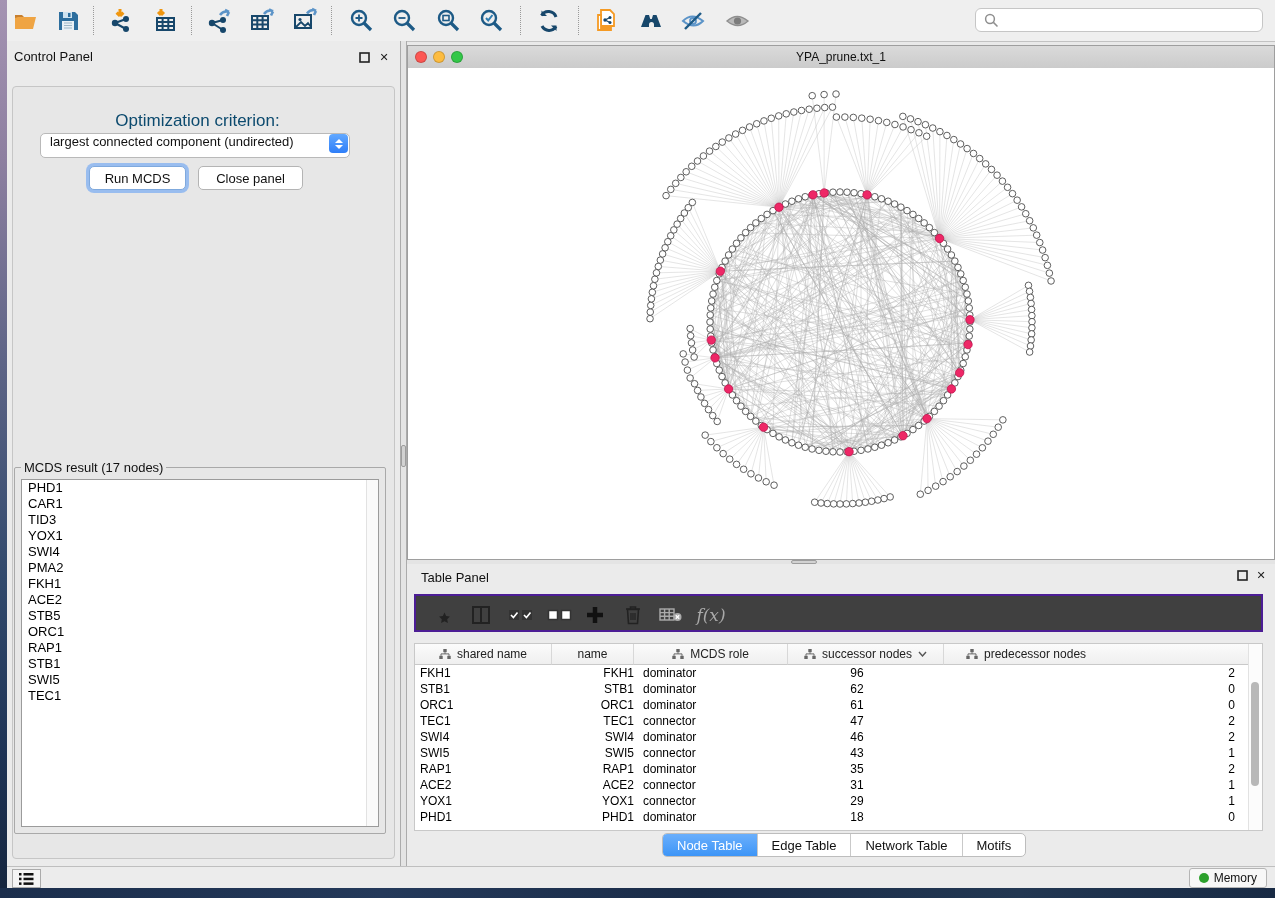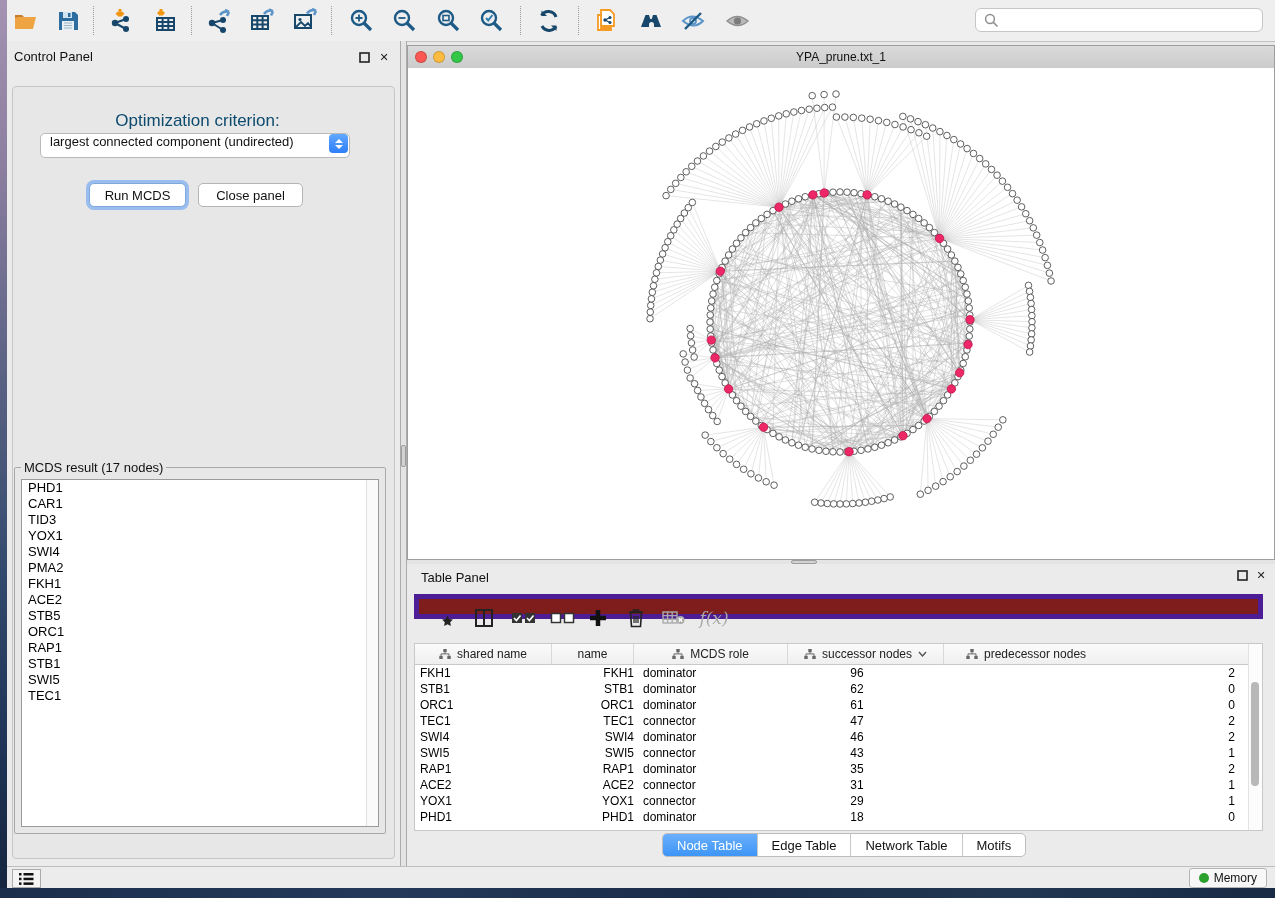--- a/index.html
+++ b/index.html
@@ -34,21 +34,21 @@
   .seg.active{background:linear-gradient(180deg,#6AAFFC,#3D95F7);color:#FFF;border-left-color:#3D95F7;}
   #cp-tabs{position:absolute;left:70px;top:33px;z-index:5;}
   #opt-label{left:0;top:70px;width:381px;text-align:center;font-size:17px;color:#0c4a6e;}
   .mac-select{position:absolute;left:33px;top:92px;width:310px;height:25px;background:#FFF;border:1px solid #B9B9B9;
     border-radius:5px;display:flex;align-items:flex-start;font-size:13px;box-sizing:border-box;}
   .mac-select .val{flex:1;padding-left:9px;color:#111;white-space:nowrap;overflow:hidden;}
   .stepper{width:19px;height:19px;margin-right:1px;border-radius:4px;background:linear-gradient(180deg,#61A8FF,#2E7EF8);
     display:flex;flex-direction:column;align-items:center;justify-content:center;gap:2px;}
   .tri-up{width:0;height:0;border-left:4px solid transparent;border-right:4px solid transparent;border-bottom:4px solid #FFF;}
   .tri-dn{width:0;height:0;border-left:4px solid transparent;border-right:4px solid transparent;border-top:4px solid #FFF;}
-  .mac-btn{position:absolute;top:142px;height:24px;background:#FFF;border:1px solid #B4B4B4;border-radius:5px;
+  .mac-btn{position:absolute;top:125px;height:24px;background:#FFF;border:1px solid #B4B4B4;border-radius:5px;
     font-size:13px;color:#111;font-family:inherit;padding:0 14px;}
   .mac-btn.focus{box-shadow:0 0 0 3px rgba(90,155,245,.55);border-color:#7FA9DD;}
   #run-btn{left:82px;width:97px;}
   #close-btn{left:191px;width:105px;}
   
   #mcds-fieldset{position:absolute;left:7px;top:419px;width:370px;height:372px;border:1px solid #A9A9A9;
     border-radius:2px;margin:0;padding:0;}
   #mcds-fieldset legend{font-size:13px;color:#111;margin-left:6px;padding:0 3px;}
   #mcds-list{position:absolute;left:6px;right:6px;top:4px;bottom:6px;background:#FFF;border:1px solid #9B9B9B;overflow:hidden;}
   #mcds-list .item{font-size:13px;line-height:16px;padding-left:6px;color:#000;}
@@ -60,21 +60,21 @@
   #h-split .grip{position:absolute;left:384px;top:0px;width:26px;height:4px;background:#D2D2D2;border:1px solid #9D9D9D;border-radius:2px;box-sizing:border-box;}
   
   #net-window{left:400px;top:45px;width:868px;height:515px;background:#FFF;border:1px solid #9E9E9E;box-sizing:border-box;}
   #net-titlebar{position:absolute;left:0;top:0;right:0;height:22px;background:linear-gradient(180deg,#DADADA,#CBCBCB);
     border-bottom:1px solid #A8A8A8;display:flex;align-items:center;}
   .traffic{position:absolute;top:5px;width:12px;height:12px;border-radius:50%;box-sizing:border-box;border:1px solid rgba(0,0,0,.18);}
   #net-title{width:100%;text-align:center;font-size:12px;color:#111;}
   #net-canvas{position:absolute;left:0;top:22px;width:866px;height:491px;background:#FFF;overflow:hidden;}
   
   #table-panel{left:400px;top:564px;width:868px;height:302px;background:#EBEBEB;}
-  #tp-toolbar{position:absolute;left:7px;top:30px;width:849px;height:25px;background:#7f1d1d;border:5px solid #4c1d95;box-sizing:border-box;}
+  #tp-toolbar{position:absolute;left:7px;top:30px;width:849px;height:38px;background:#404040;border:2px solid #4c1d95;box-sizing:border-box;}
   .tpi{position:absolute;top:6px;height:26px;display:flex;align-items:center;justify-content:center;}
   #fx-label{font-family:"DejaVu Serif","Liberation Serif",serif;font-style:italic;font-size:17px;color:#A9A9A9;}
   #node-table{position:absolute;left:7px;top:79px;width:849px;height:188px;background:#FFF;border:1px solid #C8C8C8;box-sizing:border-box;}
   #node-table-header{position:absolute;left:0;top:0;right:13px;height:21px;display:flex;}
   .thcell{background:linear-gradient(180deg,#FBFBFB,#EFEFEF);border-right:1px solid #D8D8D8;border-bottom:1px solid #C9C9C9;
     display:flex;align-items:center;justify-content:center;gap:6px;font-size:12px;color:#222;box-sizing:border-box;}
   .thcell.c4{justify-content:flex-start;padding-left:22px;border-right:0;}
   .c0{width:137px;}.c1{width:82px;text-align:right;}.c2{width:154px;}.c3{width:156px;}.c4{flex:1;}
   #node-table-body{position:absolute;left:0;top:21px;right:13px;bottom:0;overflow:hidden;}
   .trow{display:flex;height:16px;}

